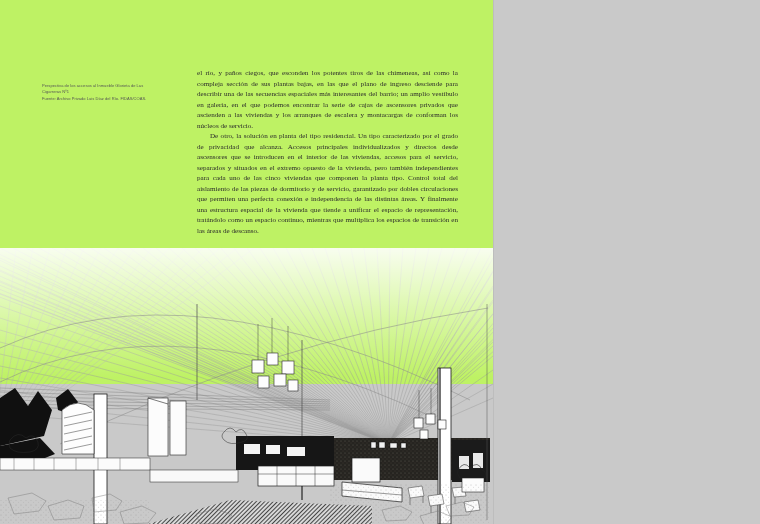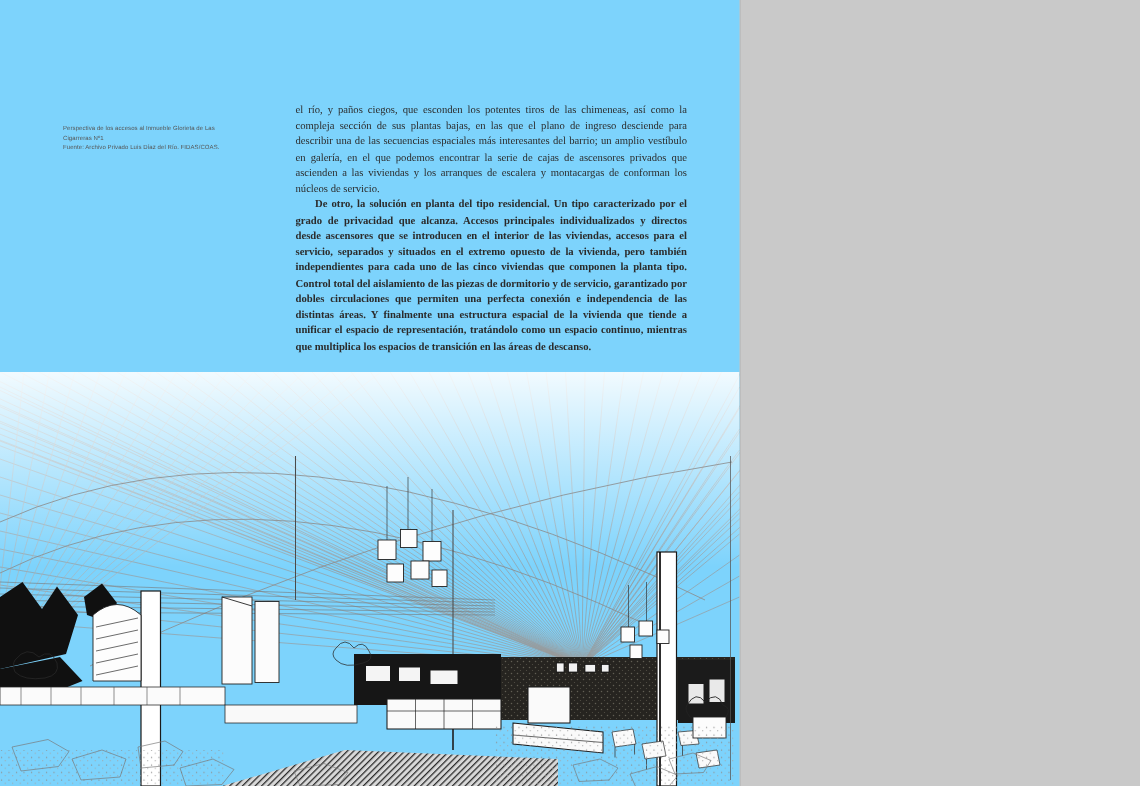--- a/index.html
+++ b/index.html
@@ -2,40 +2,40 @@
 <html><head>
 <meta charset="utf-8">
 <style>
   html,body{margin:0;padding:0;}
   body{
     width:760px;height:524px;position:relative;overflow:hidden;
     background:#c9c9c9;font-family:"Liberation Serif", serif;
   }
   .spread{position:absolute;inset:0;}
   .page{
-    position:absolute;left:0;top:0;width:493px;height:524px;background:#7dd3fc;
+    position:absolute;left:0;top:0;width:493px;height:384px;background:#bef264;
   }
   .backdrop{
     position:absolute;left:493px;top:0;width:267px;height:524px;background:#c9c9c9;
     border-left:1px solid #bdbdbd;box-sizing:border-box;
   }
   .caption{
     position:absolute;left:42px;top:82px;width:300px;
     transform:scale(0.5);transform-origin:0 0;
     font-family:"Liberation Sans", sans-serif;
     font-size:8px;line-height:13px;color:#555;letter-spacing:.1px;
     white-space:nowrap;
   }
   .textcol{
     position:absolute;left:197px;top:68px;width:261px;
     font-size:7.1px;line-height:10.5px;color:#2b2b2b;
     text-align:justify;
   }
   .textcol p{margin:0;}
-  .textcol p.indent{text-indent:13px;font-weight:bold;}
+  .textcol p.indent{text-indent:13px;}
   .figure{
     position:absolute;left:0;top:248px;width:493px;height:276px;
   }
   svg{display:block;}
 </style>
 </head>
 <body>
 
 <div class="spread">
 

